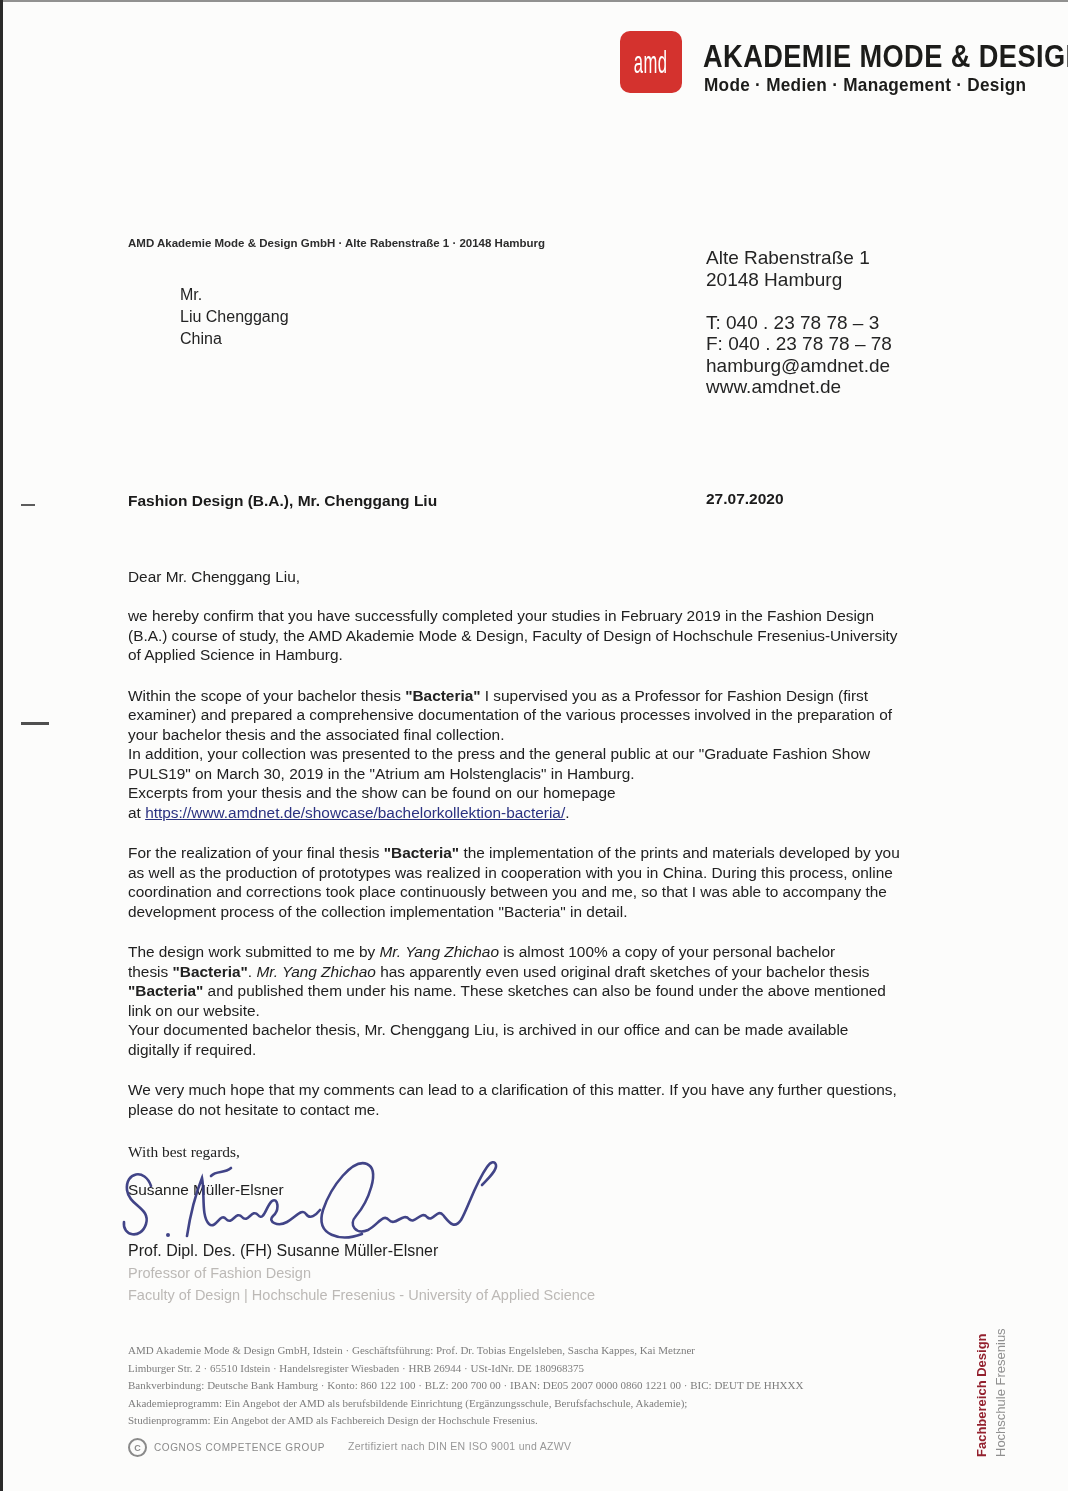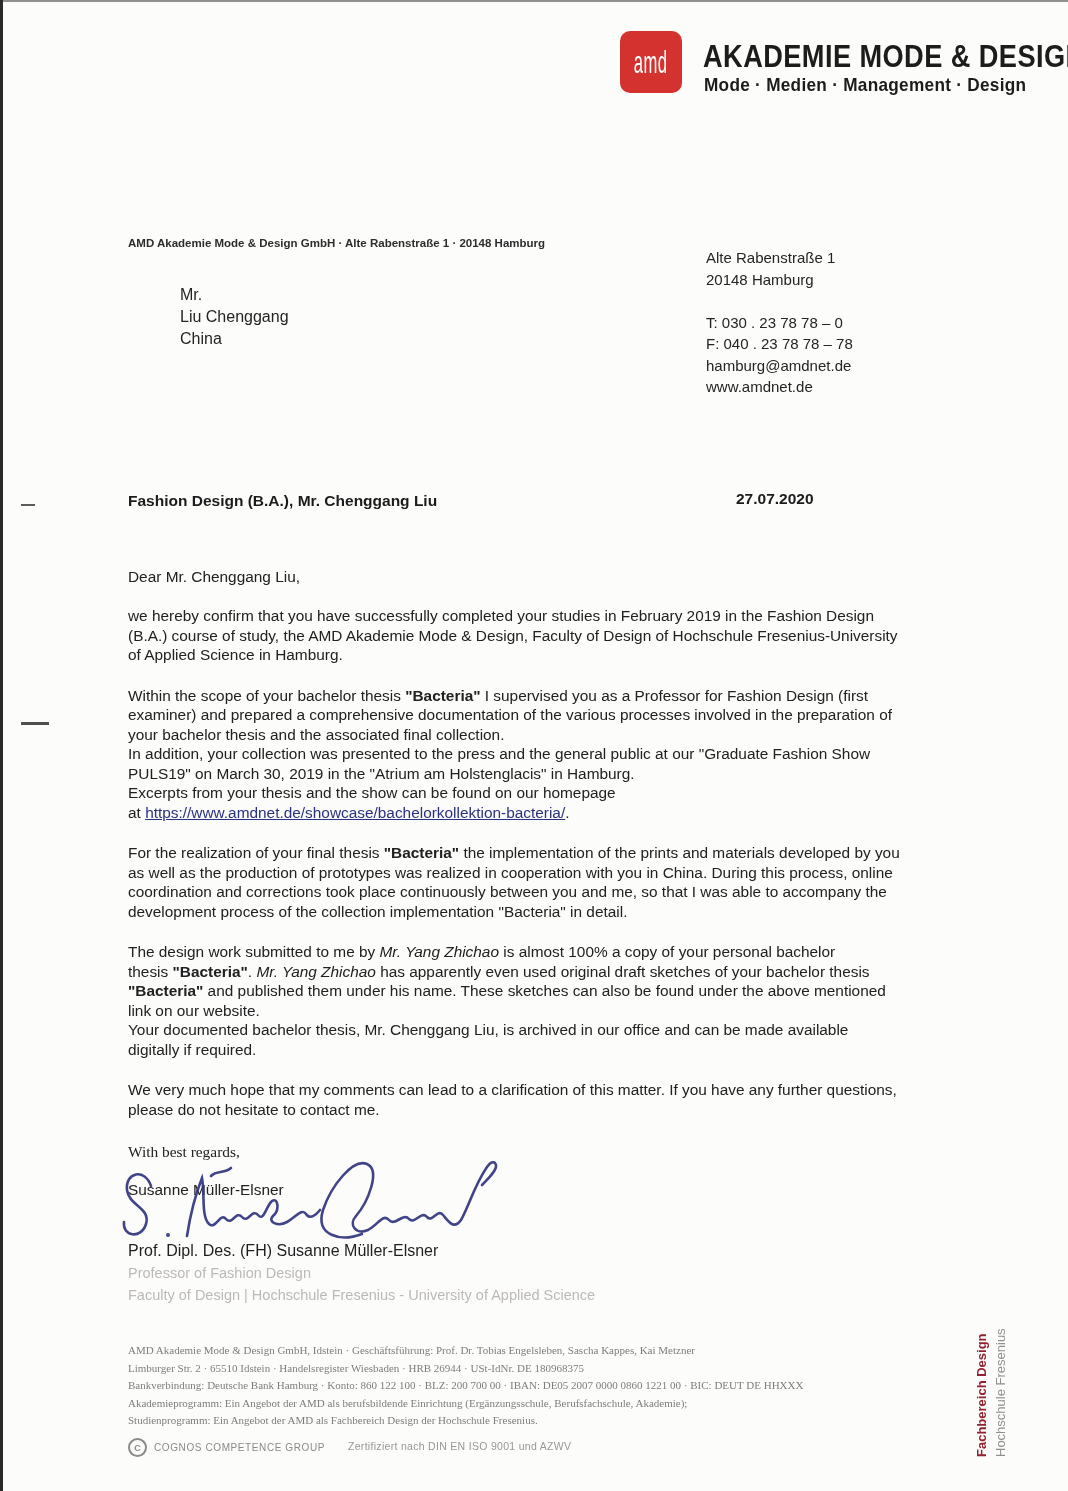--- a/index.html
+++ b/index.html
@@ -17,25 +17,25 @@
   .logo{left:617px;top:31px;width:62px;height:62px;background:#d4322e;border-radius:10px;
         display:flex;align-items:center;justify-content:center;}
   .logo span{color:#fff;font-size:32px;font-weight:400;transform:scaleX(.52);letter-spacing:1px;}
   .brand-title{left:700px;top:38px;font-weight:bold;font-size:32px;color:#1c1c1a;
         transform:scaleX(.85);transform-origin:left top;white-space:nowrap;letter-spacing:.5px;}
   .brand-sub{left:701px;top:74px;font-weight:bold;font-size:18.5px;color:#1c1c1a;
         transform:scaleX(.93);transform-origin:left top;white-space:nowrap;letter-spacing:.3px;}
   
   .sender{left:125px;top:237px;font-size:11.5px;font-weight:700;color:#2d2d2d;white-space:nowrap;}
   .recipient{left:133px;top:284px;font-size:16px;line-height:22px;color:#242424;margin-left:44px;}
-  .contact{left:703px;top:247px;font-size:15px;line-height:21.5px;color:#242424;}
+  .contact{left:703px;top:247px;font-size:19px;line-height:21.5px;color:#242424;}
   .contact div{min-height:21.5px;}
   
   .subject{left:125px;top:490px;font-size:15.5px;font-weight:bold;line-height:22px;color:#1b1b1b;white-space:nowrap;}
-  .date{left:703px;top:490px;font-size:15.5px;font-weight:bold;color:#1b1b1b;margin-left:30px;}
+  .date{left:703px;top:490px;font-size:15.5px;font-weight:bold;color:#1b1b1b;}
   
   .salutation{left:125px;top:568px;font-size:15.4px;color:#212121;}
   .bodytext{left:125px;top:606px;font-size:15.4px;line-height:19.5px;color:#212121;}
   .para{margin-bottom:21px;white-space:nowrap;}
   .regards{left:125px;top:1143px;font-size:15.4px;color:#212121;font-family:Liberation Serif, serif;}
   .sig-name{left:125px;top:1181px;font-size:15.4px;color:#212121;}
   .sig-svg{left:112px;top:1150px;}
   .prof-line{left:125px;top:1242px;font-size:16px;color:#1f1f1f;}
   .gray1{left:125px;top:1265px;font-size:14.5px;color:#bcb9b6;}
   .gray2{left:125px;top:1287px;font-size:14.5px;color:#bcb9b6;}
@@ -73,21 +73,21 @@
   <div class="abs recipient">
     <div>Mr.</div>
     <div>Liu Chenggang</div>
     <div>China</div>
   </div>
 
   <div class="abs contact">
     <div>Alte Rabenstraße 1</div>
     <div>20148 Hamburg</div>
     <div></div>
-    <div>T: 030 . 23 78 78 – 0</div>
+    <div>T: 040 . 23 78 78 – 3</div>
     <div>F: 040 . 23 78 78 – 78</div>
     <div>hamburg@amdnet.de</div>
     <div>www.amdnet.de</div>
   </div>
 
   <div class="abs subject">
     <div>Fashion Design (B.A.), Mr. Chenggang Liu</div>
   </div>
   <div class="abs date">27.07.2020</div>
 

